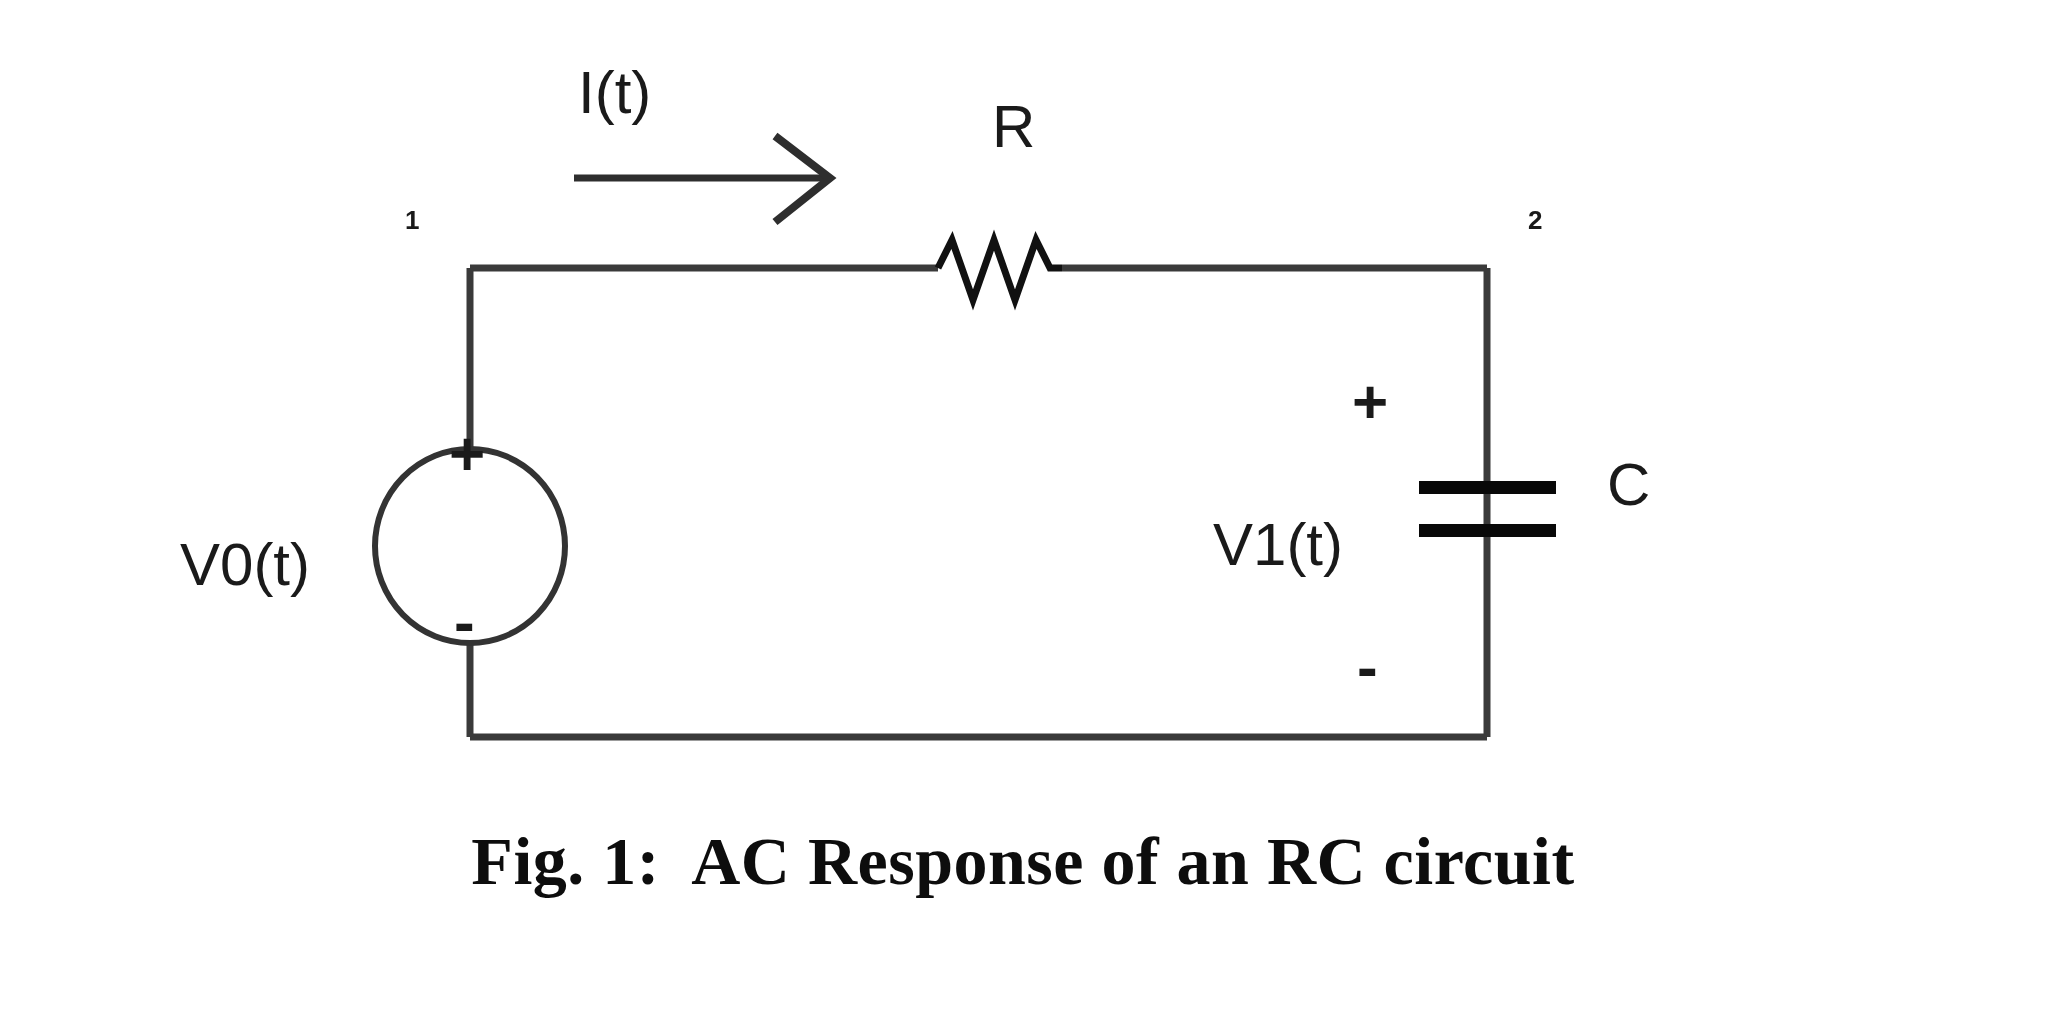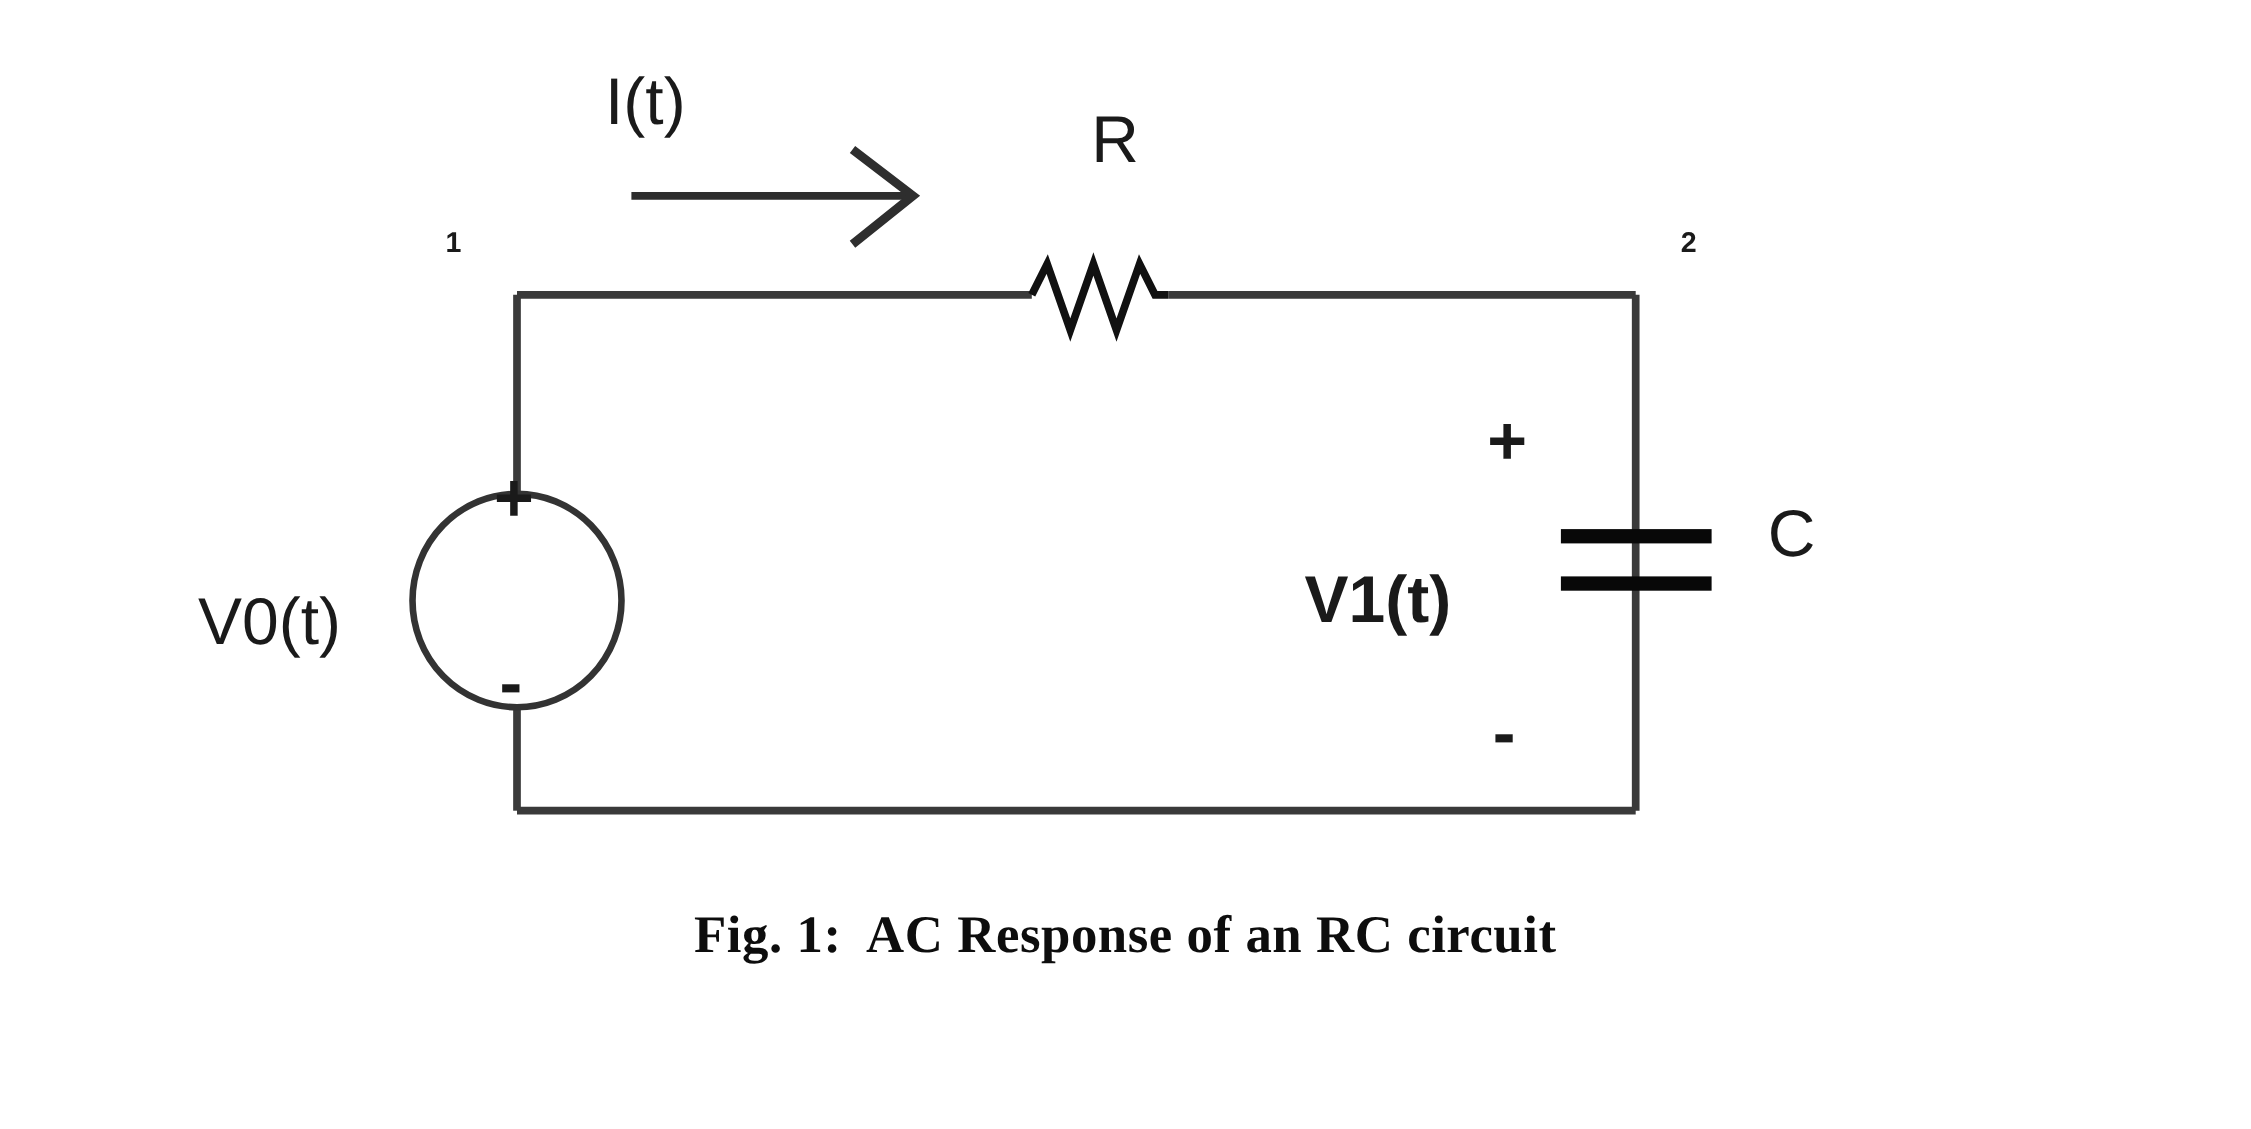--- a/index.html
+++ b/index.html
@@ -48,21 +48,21 @@
     line-height: 0.7;
   }
   #caption {
     position: absolute;
     left: 0;
     top: 822px;
     width: 2046px;
     text-align: center;
     font-family: "Liberation Serif", serif;
     font-weight: bold;
-    font-size: 48px;
+    font-size: 68px;
     color: #0d0d0d;
     letter-spacing: 0.5px;
     white-space: pre;
     user-select: none;
   }
 </style>
 </head>
 <body>
 
 <div id="figure-root">
@@ -102,28 +102,28 @@
 
     <g>
       <path d="M 574 178 L 828 178" stroke="#2e2e2e" stroke-width="7" fill="none"></path>
       <path d="M 775 136 L 830 178 L 775 222" stroke="#2e2e2e" stroke-width="8" fill="none" stroke-linecap="butt" stroke-linejoin="miter"></path>
     </g>
   </svg>
 
   <div class="lbl lbl-node" style="left:405px; top:207px;">1</div>
   <div class="lbl lbl-node" style="left:1528px; top:207px;">2</div>
 
-  <div class="lbl lbl-big" style="left:550px; top:63px;">I(t)</div>
+  <div class="lbl lbl-big" style="left:578px; top:63px;">I(t)</div>
 
   <div class="lbl lbl-big" style="left:992px; top:97px;">R</div>
 
   <div class="lbl lbl-big" style="left:180px; top:535px;">V0(t)</div>
   <div class="lbl lbl-sign" style="left:449px; top:432px;">+</div>
   <div class="lbl lbl-sign" style="left:454px; top:600px;">-</div>
 
   <div class="lbl lbl-sign" style="left:1352px; top:380px;">+</div>
-  <div class="lbl lbl-big" style="left:1186px; top:515px;font-weight:bold;">V1(t)</div>
+  <div class="lbl lbl-big" style="left:1213px; top:515px;">V1(t)</div>
   <div class="lbl lbl-sign" style="left:1357px; top:645px;">-</div>
   <div class="lbl lbl-big" style="left:1607px; top:455px;">C</div>
 
   <div id="caption">Fig. 1:  AC Response of an RC circuit</div>
 
 </div>
 
 </body></html>

